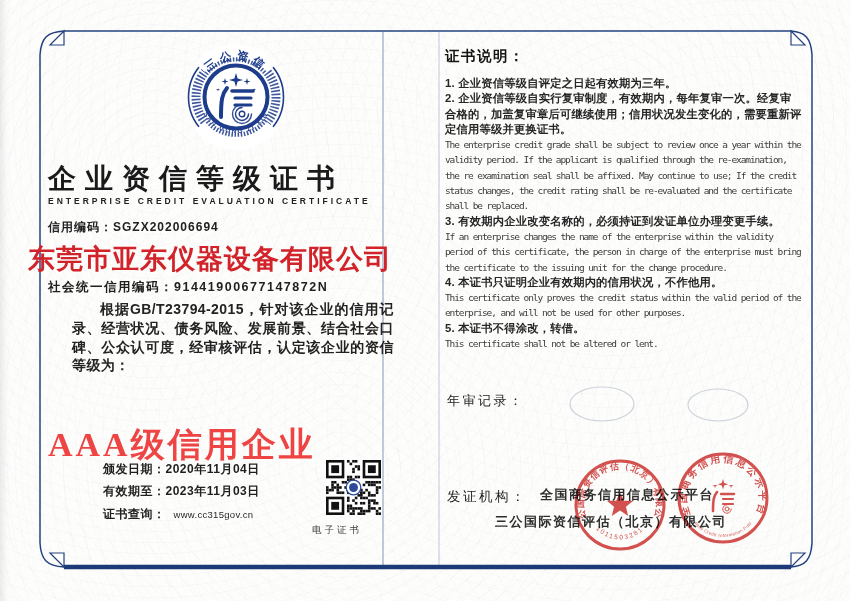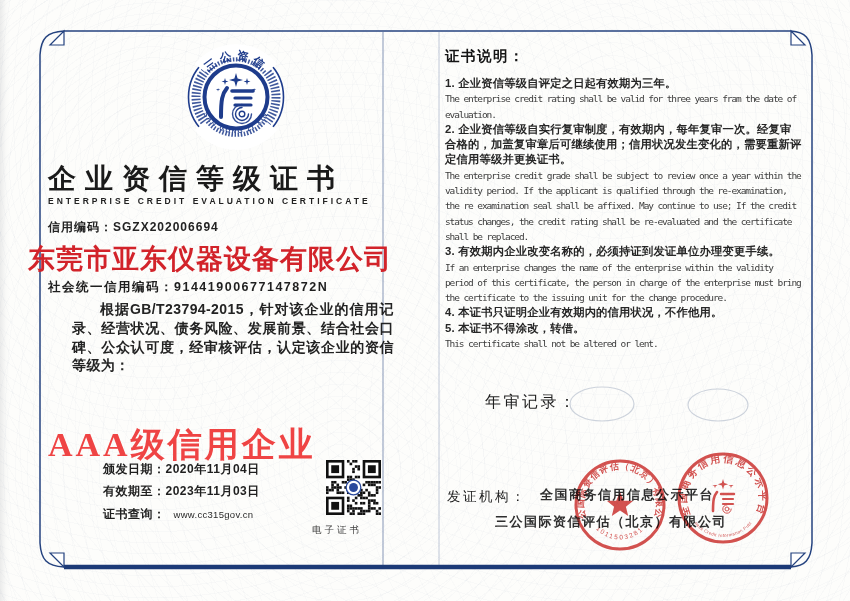--- a/index.html
+++ b/index.html
@@ -43,21 +43,21 @@
   .qr-caption{left:312px;top:524px;width:84px;font-size:9.5px;letter-spacing:3px;
     color:#3c3c3c;font-family:"Liberation Serif",serif;}
 
   
   .notes-title{left:445px;top:47px;font-size:14.5px;font-weight:bold;letter-spacing:1.5px;color:#141414;}
   .notes{left:445px;top:76px;width:357px;}
   .notes p{margin:0;}
   .note-zh{font-size:11.3px;font-weight:bold;color:#262626;line-height:15.3px;letter-spacing:.2px;}
   .note-en{font-size:9.5px;color:#3b3b3b;line-height:15.3px;letter-spacing:-1.1px;
     font-family:"DejaVu Sans Mono",monospace;}
-  .annual-label{left:447px;top:392px;font-size:16px;font-weight:500;letter-spacing:2.5px;color:#1f1f1f;margin-left:38px;}
+  .annual-label{left:447px;top:392px;font-size:13px;font-weight:500;letter-spacing:2.5px;color:#1f1f1f;}
   .issuer-label{left:447px;top:488px;font-size:13.5px;font-weight:500;letter-spacing:2.5px;color:#1f1f1f;}
   .issuer1{left:540px;top:486px;width:260px;font-size:13px;font-weight:bold;letter-spacing:1.5px;color:#2e2e2e;}
   .issuer2{left:495px;top:513px;width:330px;font-size:13px;font-weight:bold;letter-spacing:1.5px;color:#2e2e2e;}
 
   svg text{font-family:"Liberation Sans",sans-serif;}
   .seals{mix-blend-mode:multiply;opacity:.88;}
 </style>
 </head>
 <body>
 
@@ -261,26 +261,26 @@
       <rect x="2" y="16" width="3" height="3" fill="#111"></rect>
       <circle cx="10.5" cy="10.5" r="2.8" fill="#fff" stroke="#2b4a9c" stroke-width=".5"></circle>
       <circle cx="10.5" cy="10.5" r="1.7" fill="#2b4a9c"></circle>
     </svg></div>
 <div class="abs ctr qr-caption">电子证书</div>
 
 <div class="abs zh notes-title">证书说明：</div>
 
 <div class="abs notes">
   <p class="note-zh zh">1. 企业资信等级自评定之日起有效期为三年。</p>
-  <p class="note-en">The enterprise credit rating shall be valid for three years fram the date of evaluation.</p>
   <p class="note-zh zh">2. 企业资信等级自实行复审制度，有效期内，每年复审一次。经复审合格的，加盖复审章后可继续使用；信用状况发生变化的，需要重新评定信用等级并更换证书。</p>
   <p class="note-en">The enterprise credit grade shall be subject to review once a year within the validity period. If the applicant is qualified through the re-examination, the re examination seal shall be affixed. May continue to use; If the credit status changes, the credit rating shall be re-evaluated and the certificate shall be replaced.</p>
   <p class="note-zh zh">3. 有效期内企业改变名称的，必须持证到发证单位办理变更手续。</p>
   <p class="note-en">If an enterprise changes the name of the enterprise within the validity period of this certificate, the person in charge of the enterprise must bring the certificate to the issuing unit for the change procedure.</p>
   <p class="note-zh zh">4. 本证书只证明企业有效期内的信用状况，不作他用。</p>
+  <p class="note-en">This certificate only proves the credit status within the valid period of the enterprise, and will not be used for other purposes.</p>
   <p class="note-zh zh">5. 本证书不得涂改，转借。</p>
   <p class="note-en">This certificate shall not be altered or lent.</p>
 </div>
 
 <div class="abs zh annual-label">年审记录：</div>
 
 <svg class="abs" style="left:556px;top:378px;" width="210" height="52" viewBox="0 0 210 52">
   <ellipse cx="46" cy="26" rx="32" ry="17" fill="none" stroke="#cdd3dc" stroke-width="1.2"></ellipse>
   <ellipse cx="162" cy="27" rx="30" ry="16" fill="none" stroke="#cdd3dc" stroke-width="1.2"></ellipse>
 </svg>

